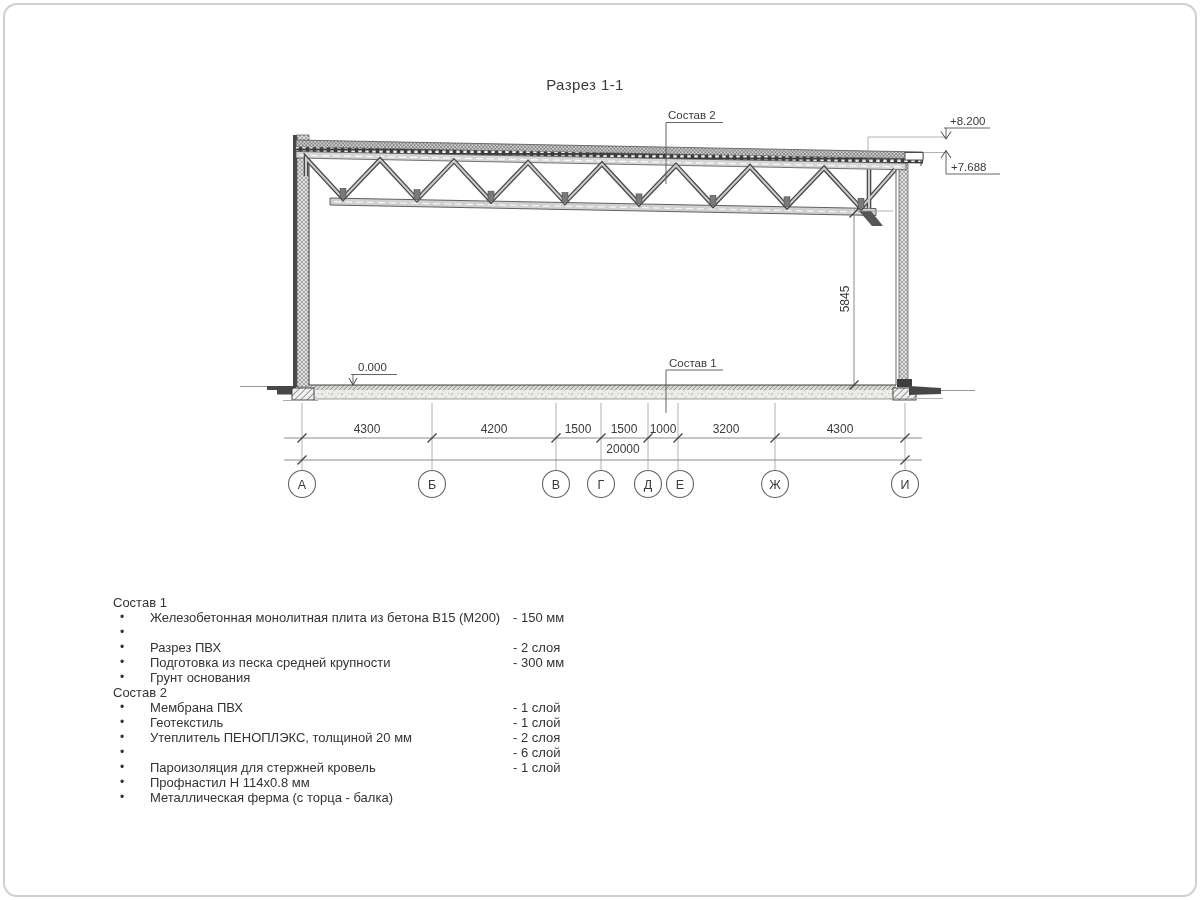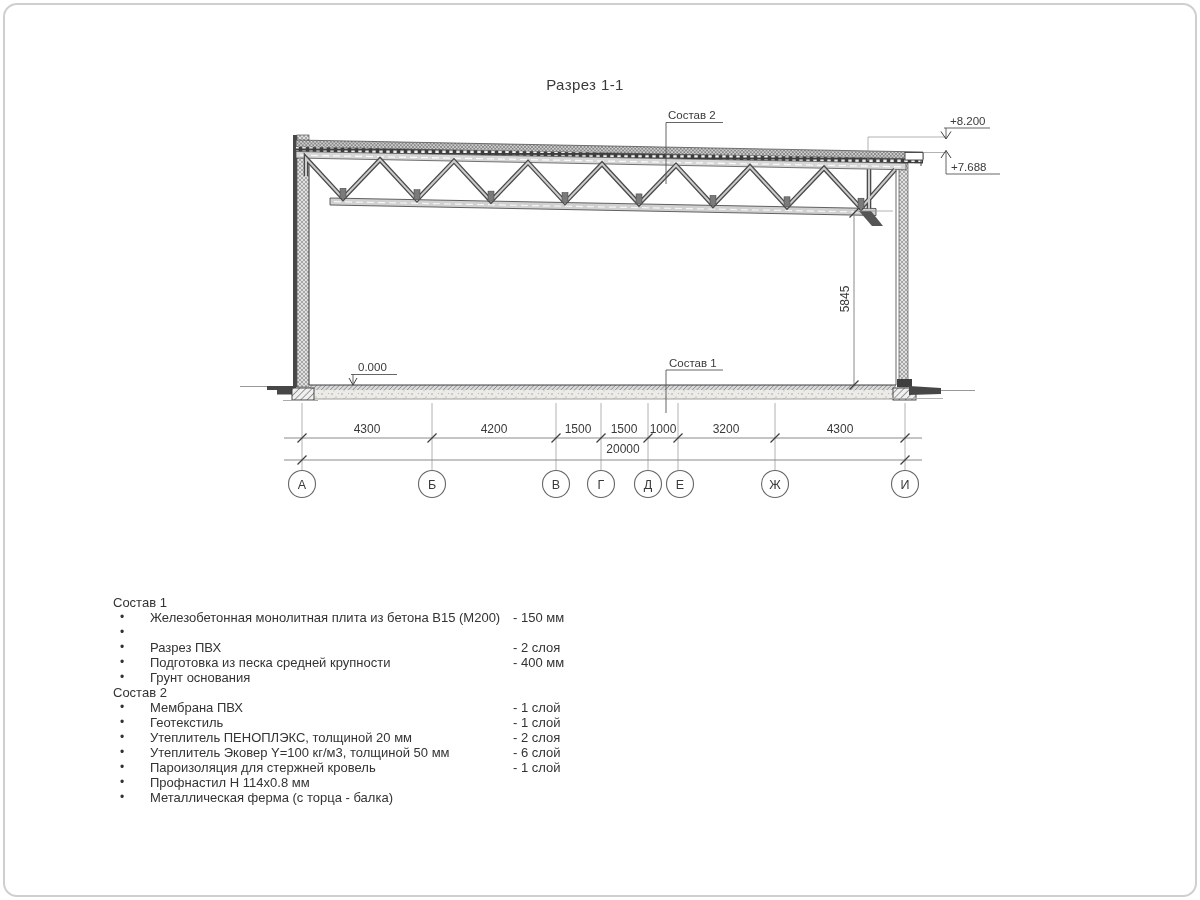--- a/index.html
+++ b/index.html
@@ -236,21 +236,21 @@
     <span class="lg-v"></span>
   </div>
   <div class="lg-row">
     <span class="lg-b">•</span>
     <span class="lg-t">Разрез ПВХ</span>
     <span class="lg-v">-  2 слоя</span>
   </div>
   <div class="lg-row">
     <span class="lg-b">•</span>
     <span class="lg-t">Подготовка из песка средней крупности</span>
-    <span class="lg-v">- 400 мм</span>
+    <span class="lg-v">- 300 мм</span>
   </div>
   <div class="lg-row">
     <span class="lg-b">•</span>
     <span class="lg-t">Грунт основания</span>
     <span class="lg-v"></span>
   </div>
 
   <div class="lg-h">Состав 2</div>
 
   <div class="lg-row">
@@ -263,21 +263,20 @@
     <span class="lg-t">Геотекстиль</span>
     <span class="lg-v">- 1 слой</span>
   </div>
   <div class="lg-row">
     <span class="lg-b">•</span>
     <span class="lg-t">Утеплитель ПЕНОПЛЭКС, толщиной 20 мм</span>
     <span class="lg-v">- 2 слоя</span>
   </div>
   <div class="lg-row">
     <span class="lg-b">•</span>
-    <span class="lg-t">Утеплитель Эковер Y=100 кг/м3, толщиной 50 мм</span>
     <span class="lg-v">- 6 слой</span>
   </div>
   <div class="lg-row">
     <span class="lg-b">•</span>
     <span class="lg-t">Пароизоляция для стержней кровель</span>
     <span class="lg-v">- 1 слой</span>
   </div>
   <div class="lg-row">
     <span class="lg-b">•</span>
     <span class="lg-t">Профнастил Н 114х0.8 мм</span>

